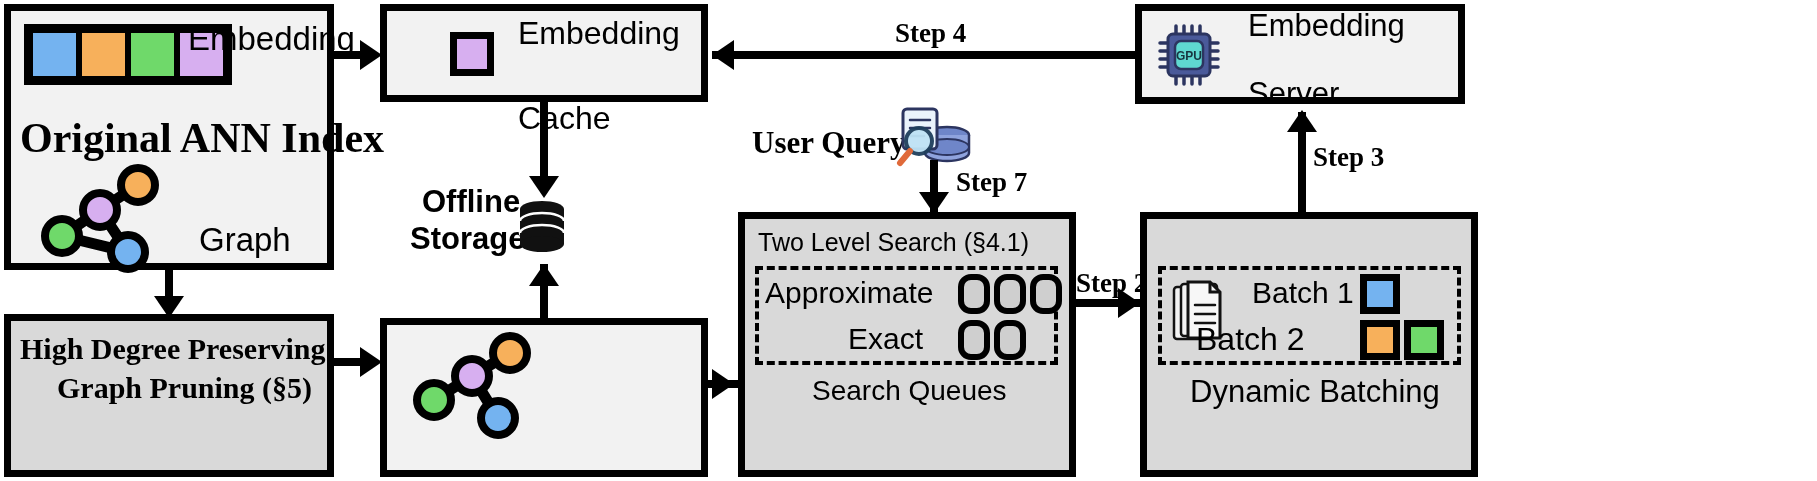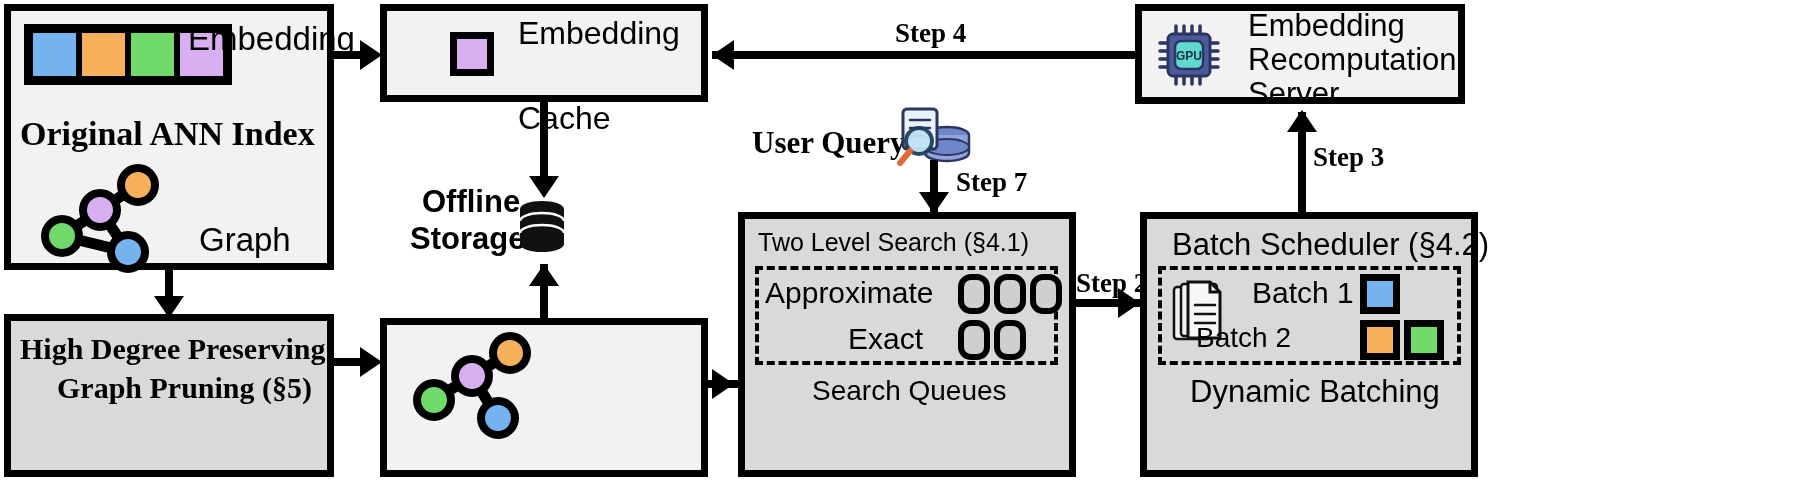--- a/index.html
+++ b/index.html
@@ -49,21 +49,21 @@
 
   <div class="strip" style="left:24px;top:24px;">
     <i style="background:#74b3f0"></i>
     <i style="background:#f7b05b"></i>
     <i style="background:#6fd96a"></i>
     <i style="background:#d7aff0"></i>
   </div>
 
   <div class="lbl" style="left:188px;top:21px;font-size:33px;">Embedding</div>
 
-  <div class="lbl bold" style="left:20px;top:115px;font-size:34px;">Original ANN Index</div>
+  <div class="lbl bold" style="left:20px;top:115px;font-size:42px;">Original ANN Index</div>
 
   <svg style="position:absolute;left:34px;top:168px;" width="140" height="100">
     <g stroke="#000" stroke-width="11" stroke-linecap="round">
       <line x1="28" y1="68" x2="66" y2="42"></line>
       <line x1="66" y1="42" x2="104" y2="17"></line>
       <line x1="28" y1="68" x2="94" y2="84"></line>
       <line x1="66" y1="42" x2="94" y2="84"></line>
     </g>
     <circle cx="104" cy="17" r="17" fill="#f7b05b" stroke="#000" stroke-width="8"></circle>
     <circle cx="66" cy="42" r="17" fill="#d7aff0" stroke="#000" stroke-width="8"></circle>
@@ -125,21 +125,20 @@
         <line x1="49" y1="25" x2="58" y2="25"></line>
       <line x1="49" y1="33" x2="58" y2="33"></line>
         <line x1="49" y1="41" x2="58" y2="41"></line>
     </g>
     <rect x="8" y="8" width="42" height="42" rx="5" fill="#4a5a9a" stroke="#2c3560" stroke-width="3"></rect>
     <rect x="15" y="15" width="28" height="28" rx="6" fill="#5fd8d0" stroke="#2c3560" stroke-width="2.5"></rect>
     <text x="29" y="34" font-family="Liberation Sans, sans-serif" font-size="12" font-weight="bold" fill="#17343f" text-anchor="middle">GPU</text>
   </svg>
 
   <div class="lbl" style="left:1248px;top:9px;font-size:31px;">Embedding</div>
-  <div class="lbl" style="left:1248px;top:43px;font-size:31px;">Recomputation</div>
   <div class="lbl" style="left:1248px;top:77px;font-size:31px;">Server</div>
 
   <div class="hline" style="left:712px;top:51px;width:423px;"></div>
   <div class="arrowL" style="left:712px;top:40px;"></div>
   <div class="lbl bold" style="left:895px;top:18px;font-size:27px;">Step 4</div>
 
   <div class="vline" style="left:1298px;top:112px;height:100px;"></div>
   <div class="arrowU" style="left:1287px;top:110px;"></div>
   <div class="lbl bold" style="left:1313px;top:142px;font-size:27px;">Step 3</div>
 
@@ -204,38 +203,37 @@
   <div class="pill" style="left:994px;top:320px;width:32px;height:40px;"></div>
 
   <div class="lbl" style="left:812px;top:375px;font-size:28px;">Search Queues</div>
 
   <div class="hline" style="left:1076px;top:299px;width:76px;"></div>
   <div class="arrowR" style="left:1118px;top:288px;"></div>
   <div class="lbl bold" style="left:1076px;top:268px;font-size:27px;">Step 2</div>
 
   <div class="box gray" style="left:1140px;top:212px;width:338px;height:265px;"></div>
 
-  <div class="lbl" style="left:1172px;top:228px;font-size:31px;">Batch Scheduler (§4.2)</div>
 
   <div class="dash" style="left:1158px;top:266px;width:303px;height:99px;"></div>
 
   <svg style="position:absolute;left:1172px;top:281px;" width="58" height="68">
     <rect x="2" y="6" width="36" height="52" rx="3" fill="#f2f2f2" stroke="#111" stroke-width="2.5"></rect>
     <rect x="9" y="3" width="36" height="52" rx="3" fill="#f2f2f2" stroke="#111" stroke-width="2.5"></rect>
     <path d="M16 1 h22 l10 10 v46 h-32 z" fill="#f7f7f7" stroke="#111" stroke-width="3"></path>
     <path d="M38 1 v10 h10" fill="none" stroke="#111" stroke-width="3"></path>
     <g stroke="#111" stroke-width="2.5" stroke-linecap="round">
       <line x1="23" y1="24" x2="43" y2="24"></line>
       <line x1="23" y1="33" x2="43" y2="33"></line>
       <line x1="23" y1="42" x2="43" y2="42"></line>
     </g>
   </svg>
 
   <div class="lbl" style="left:1252px;top:276px;font-size:30px;">Batch 1</div>
   <div class="swatch" style="left:1360px;top:274px;width:40px;height:40px;background:#74b3f0;"></div>
 
-  <div class="lbl" style="left:1196px;top:322px;font-size:28px;text-align:center;">Batch 2</div>
+  <div class="lbl" style="left:1196px;top:322px;font-size:32px;text-align:center;">Batch 2</div>
   <div class="swatch" style="left:1360px;top:320px;width:40px;height:40px;background:#f7b05b;"></div>
   <div class="swatch" style="left:1404px;top:320px;width:40px;height:40px;background:#6fd96a;"></div>
 
   <div class="lbl" style="left:1190px;top:375px;font-size:31px;">Dynamic Batching</div>
 
 </div>
 
 </body></html>

